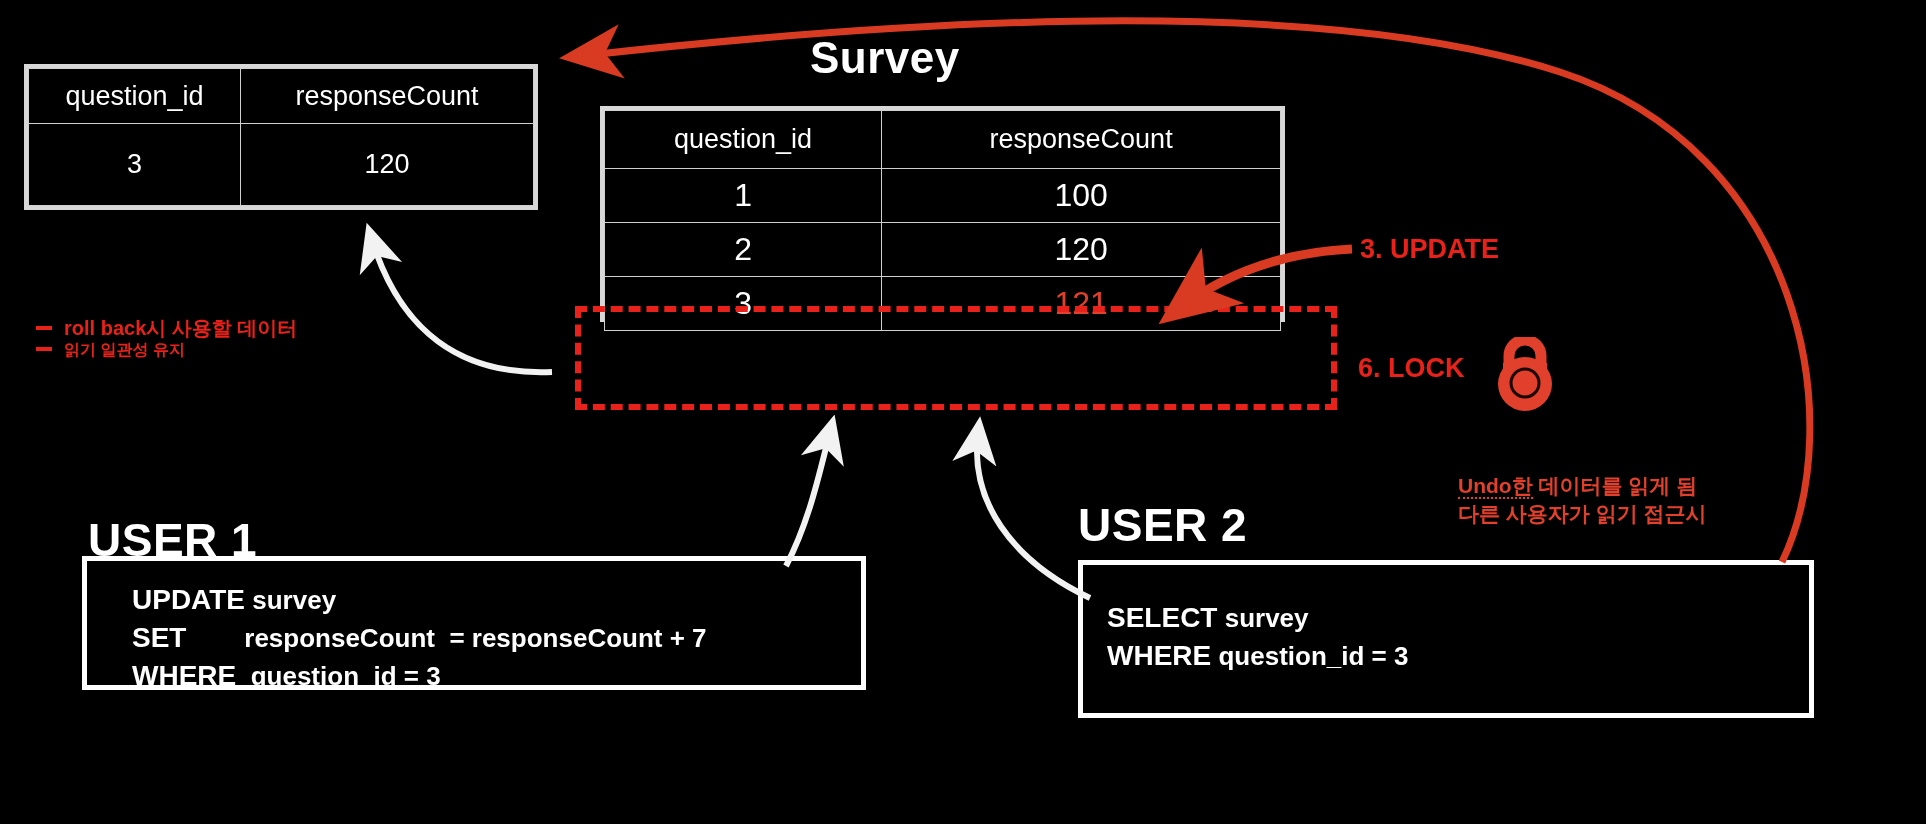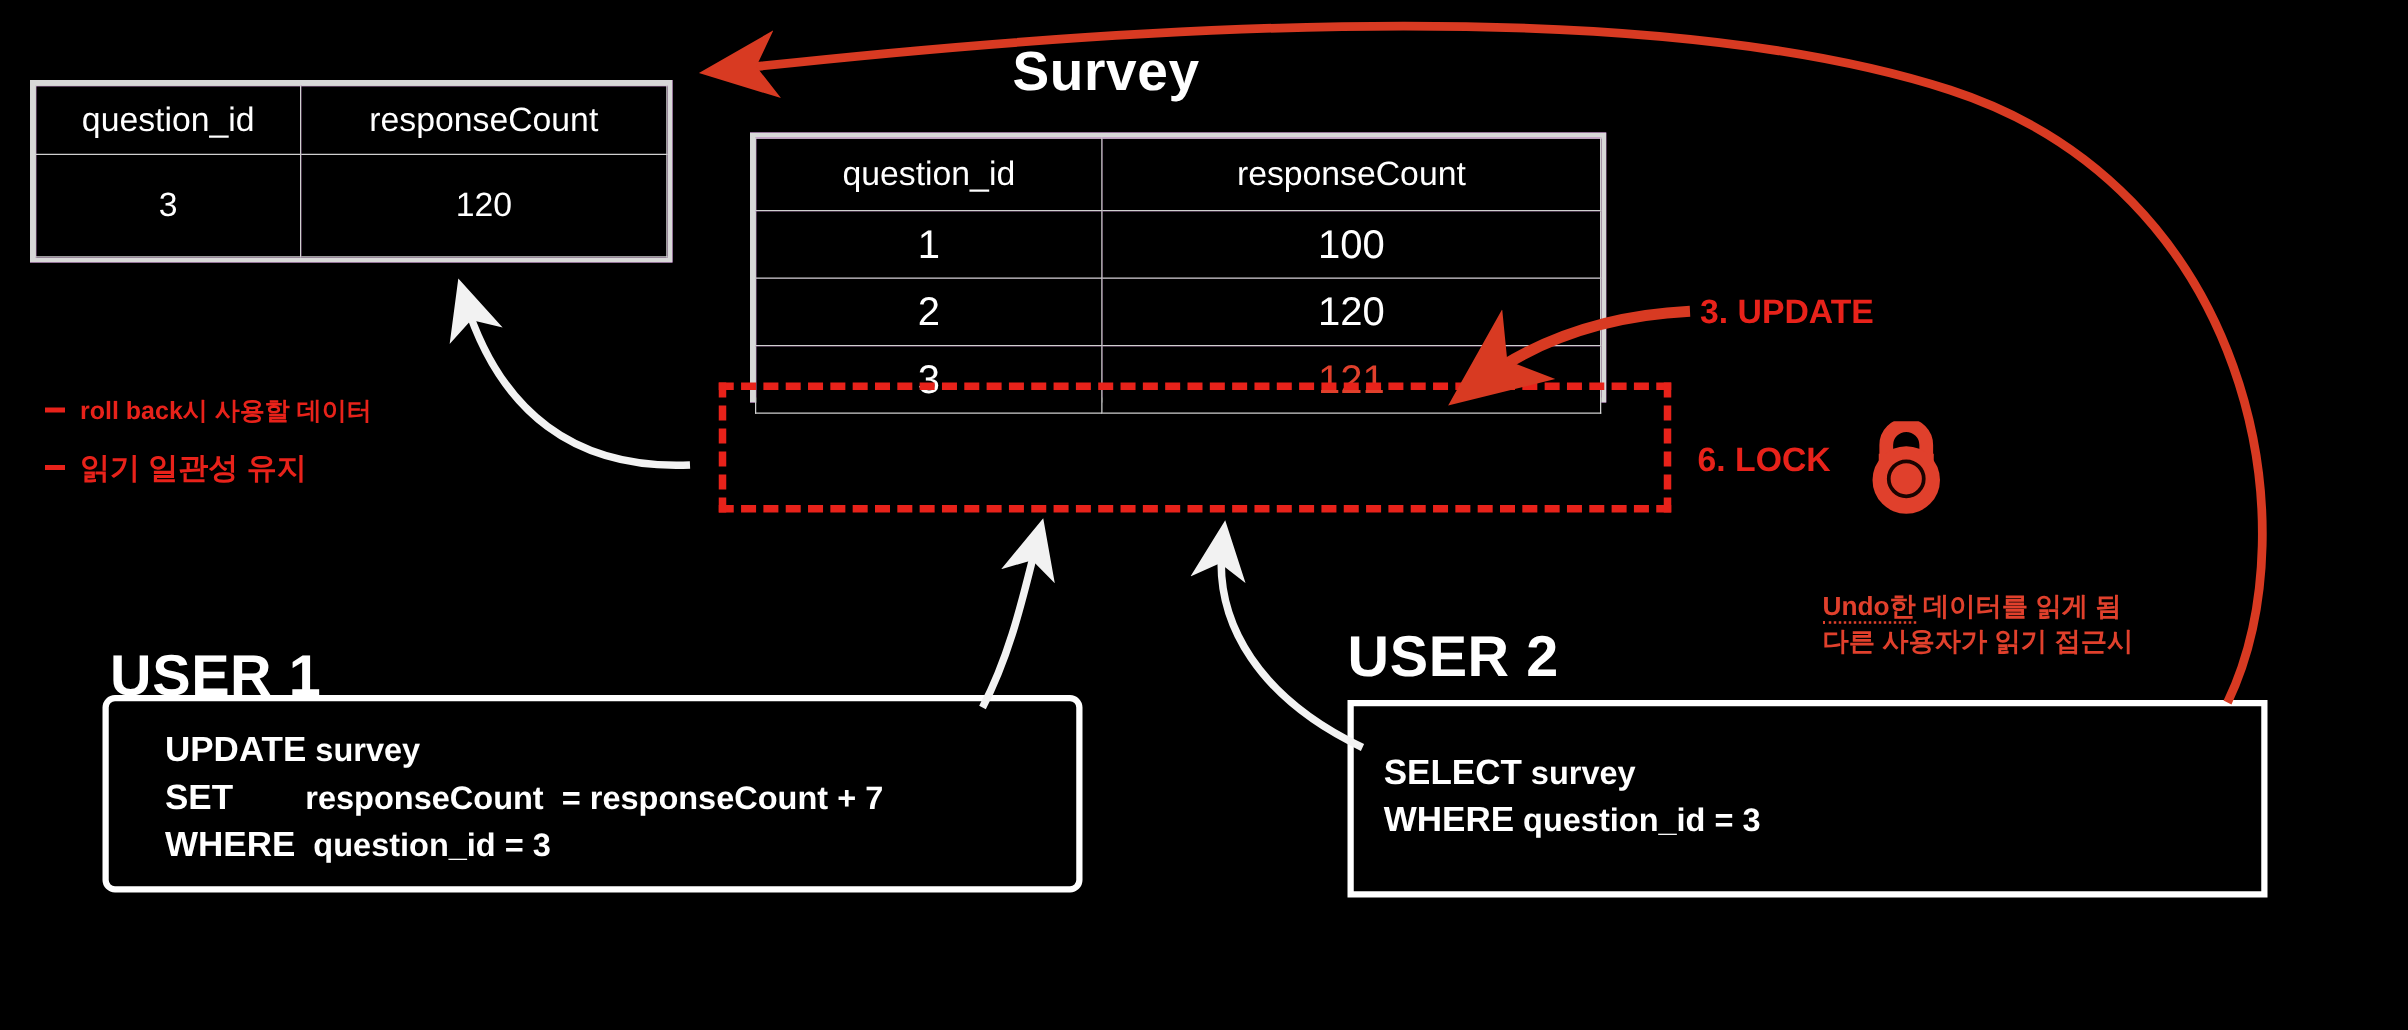--- a/index.html
+++ b/index.html
@@ -90,21 +90,21 @@
 
   
   .red-label {
     position: absolute;
     color: #e8221a;
     font-weight: bold;
     white-space: nowrap;
   }
   #undo-heading { left: 36px; top: 236px; font-size: 29px; }
   #bullet-1 { left: 36px; top: 315px; font-size: 20px; }
-  #bullet-2 { left: 36px; top: 358px; font-size: 24px; }
+  #bullet-2 { left: 36px; top: 340px; font-size: 16px; }
   .bullet-dash {
     display: inline-block;
     width: 16px;
     height: 4px;
     background: #e8221a;
     vertical-align: middle;
     margin-right: 12px;
     margin-bottom: 4px;
   }
   #label-update { left: 1360px; top: 234px; font-size: 27px; color:#e8221a; }
@@ -149,23 +149,22 @@
     border: 5px solid #ffffff;
     box-sizing: border-box;
     background: #000000;
     color: #ffffff;
     font-weight: bold;
   }
   #user1-box {
     left: 82px;
     top: 556px;
     width: 784px;
-    height: 158px;
+    height: 134px;
     padding: 20px 4px 0 45px;
-    border-radius: 10px;
   }
   #user2-box {
     left: 1078px;
     top: 560px;
     width: 736px;
     height: 158px;
     padding: 34px 0 0 24px;
   }
   .sql-line {
     font-size: 26px;

